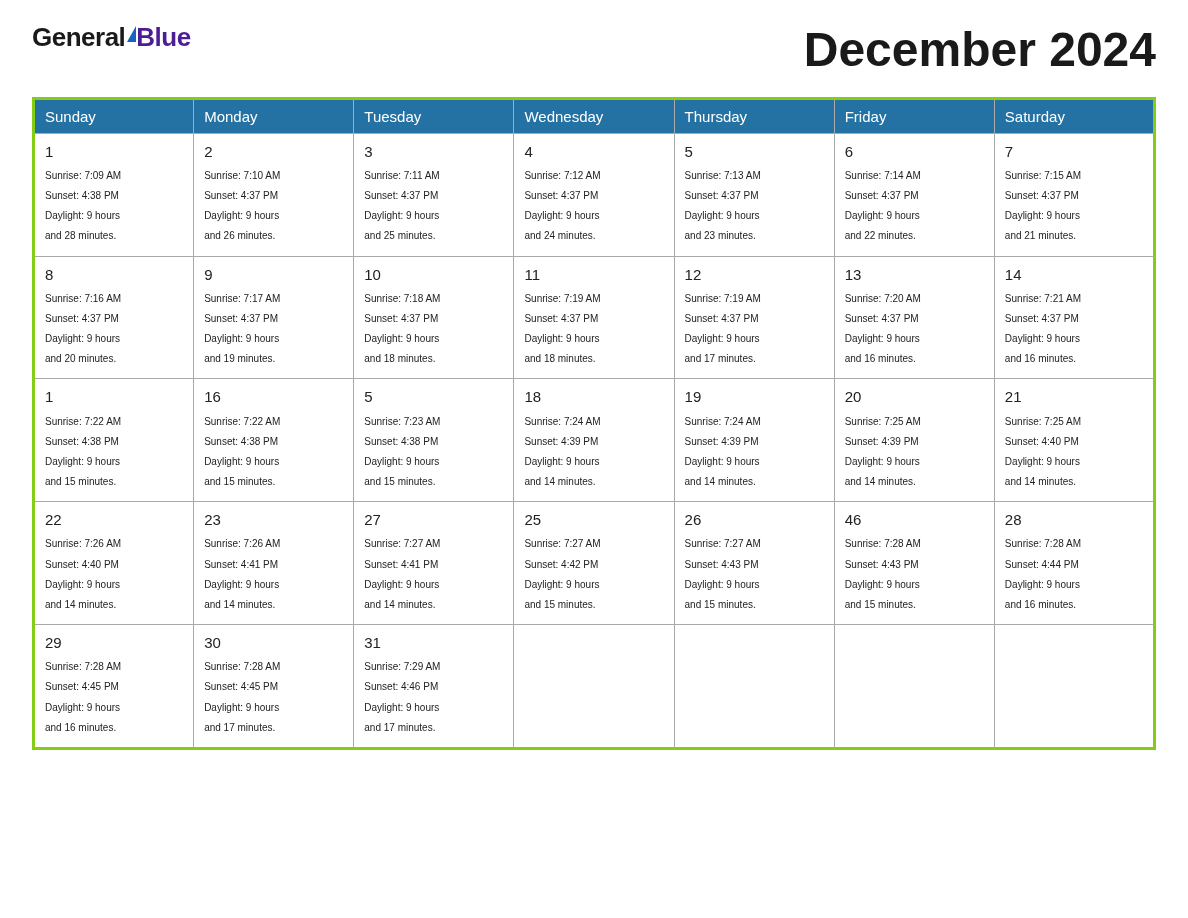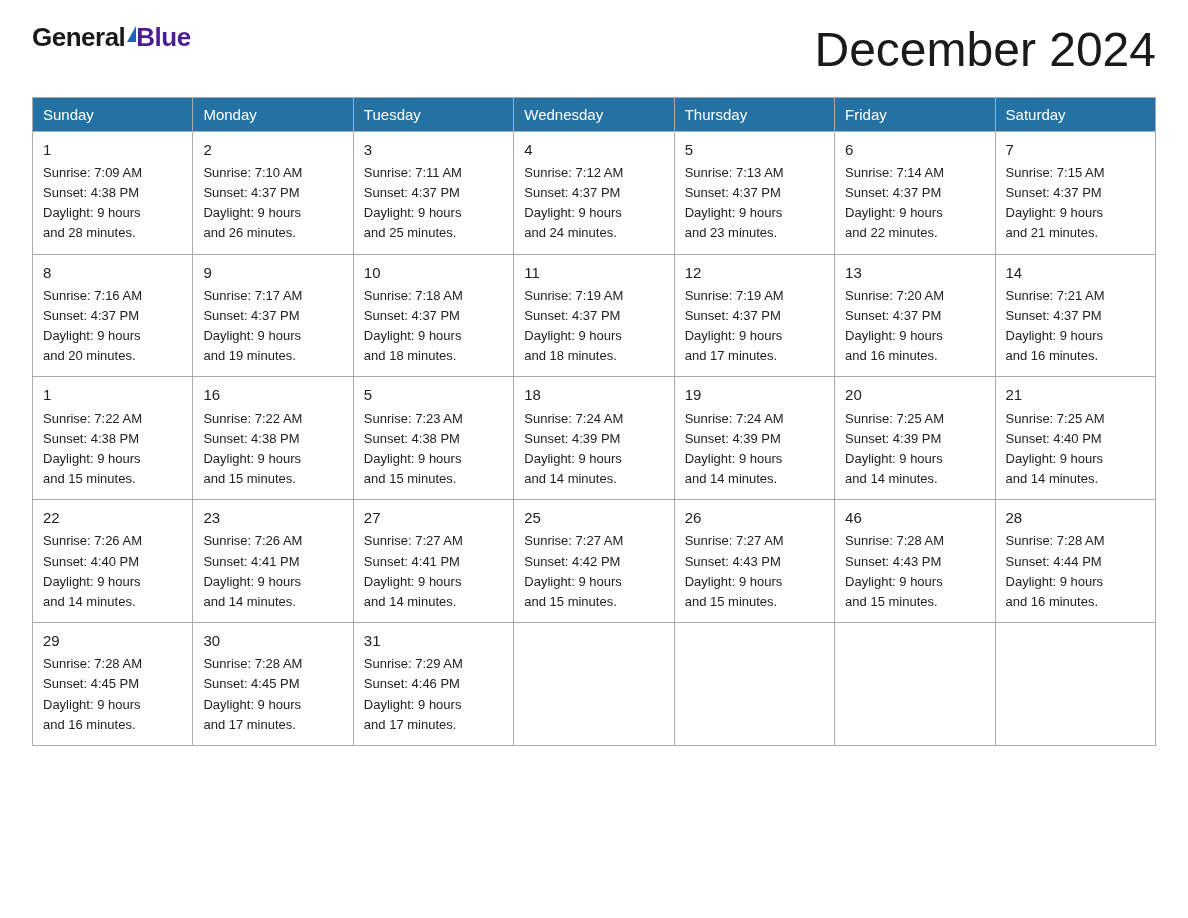--- a/index.html
+++ b/index.html
@@ -44,34 +44,34 @@
       margin-left: 2px;
       vertical-align: middle;
       position: relative;
       top: -3px;
     }
     .title-block {
       text-align: right;
     }
     .month-title {
       font-size: 48px;
-      font-weight: normal;
+      font-weight: bold;
       color: #1a1a1a;
       line-height: 1.1;
     }
     .location-title {
       font-size: 20px;
       color: #333;
       margin-top: 4px;
     }
     .calendar-table {
       width: 100%;
       border-collapse: collapse;
       margin-top: 20px;
-      border: 1px solid #84cc16;
+      border: 3px solid #84cc16;
     }
     .calendar-table thead tr {
       background-color: #2471a3;
     }
     .calendar-table thead th {
       color: #fff;
       font-size: 15px;
       font-weight: normal;
       padding: 8px 10px;
       text-align: left;
@@ -88,21 +88,21 @@
       min-height: 90px;
       width: 14.28%;
     }
     .day-num {
       font-size: 15px;
       font-weight: normal;
       display: block;
       margin-bottom: 2px;
     }
     .day-info {
-      font-size: 13px;
+      font-size: 10px;
       color: #222;
     }
     .empty-cell {
       background: #f9f9f9;
     }
   </style>
 </head>
 <body>
 
 <div class="header-row">

